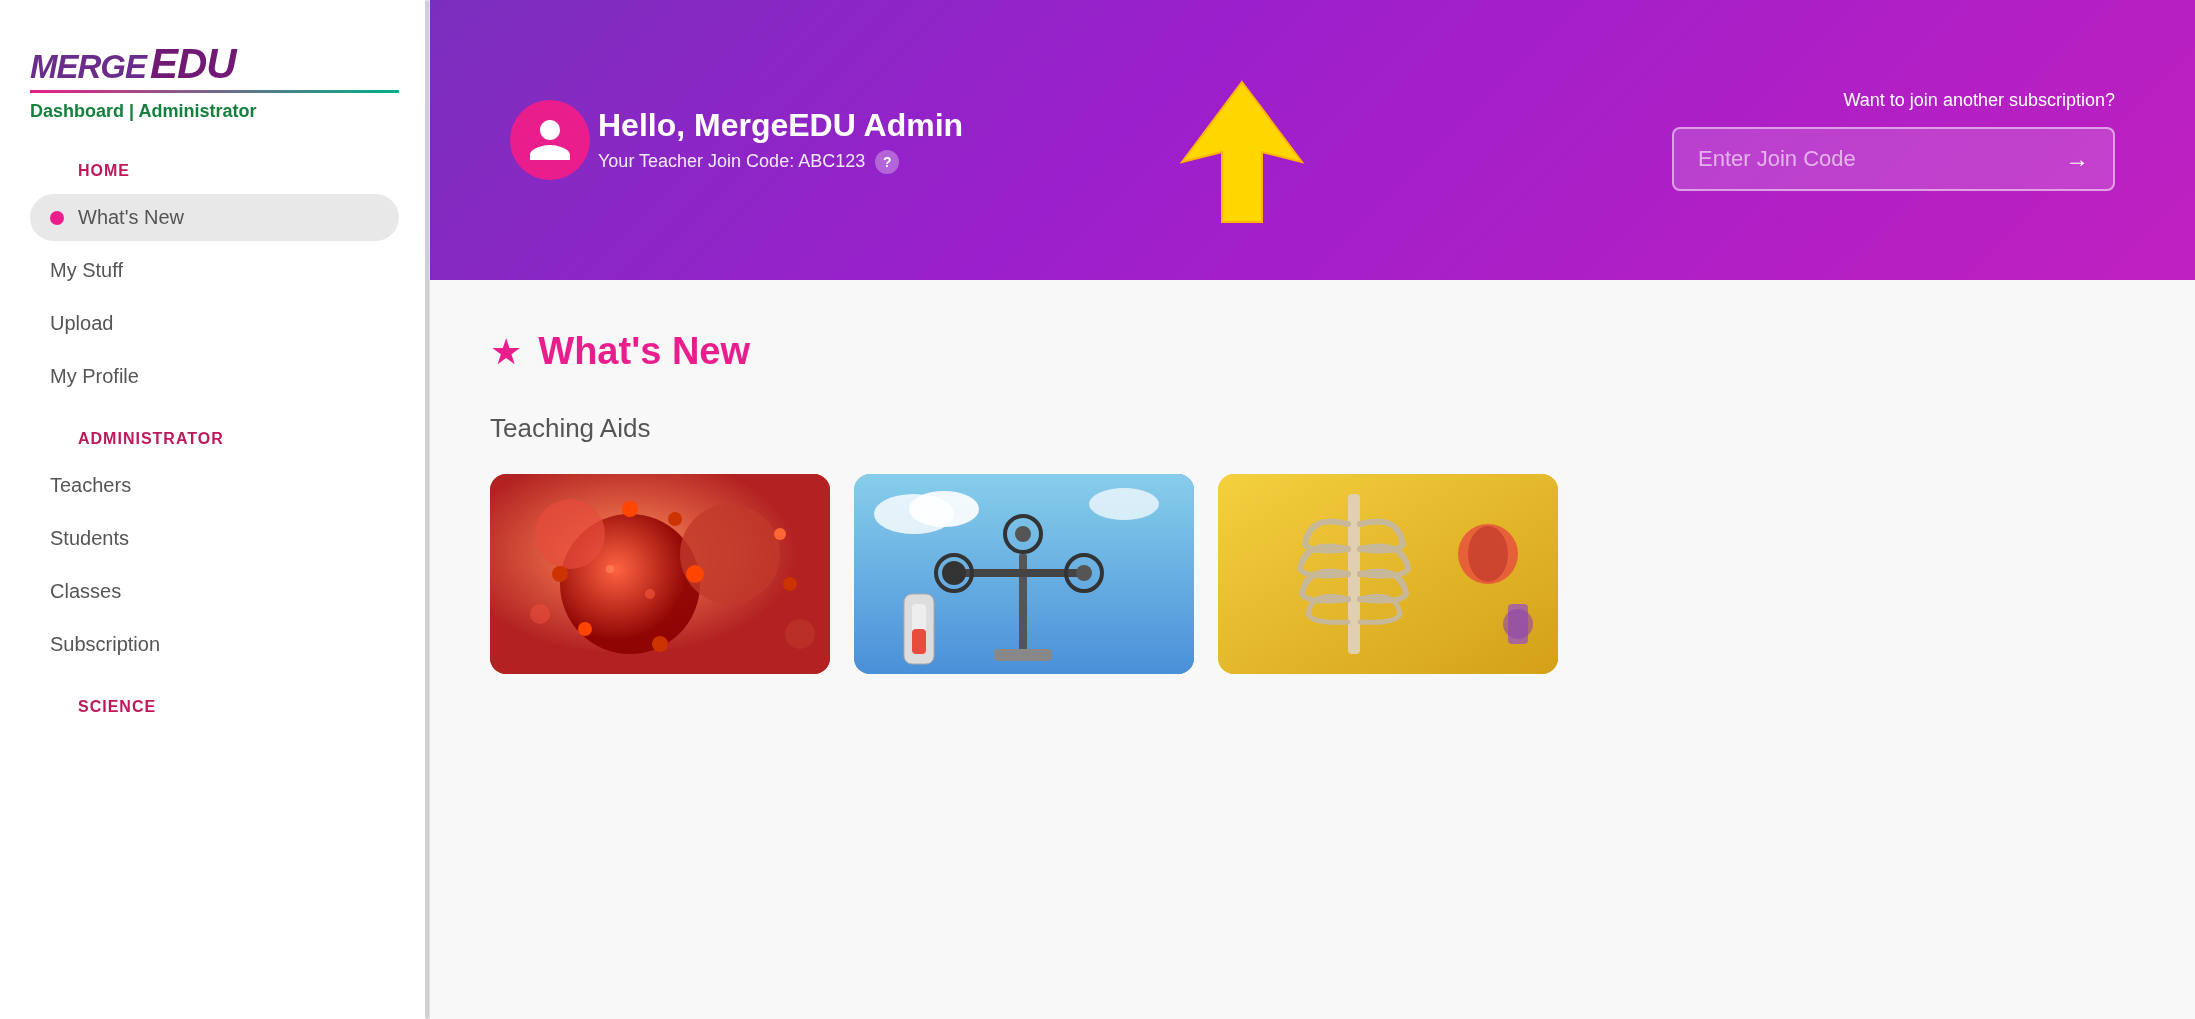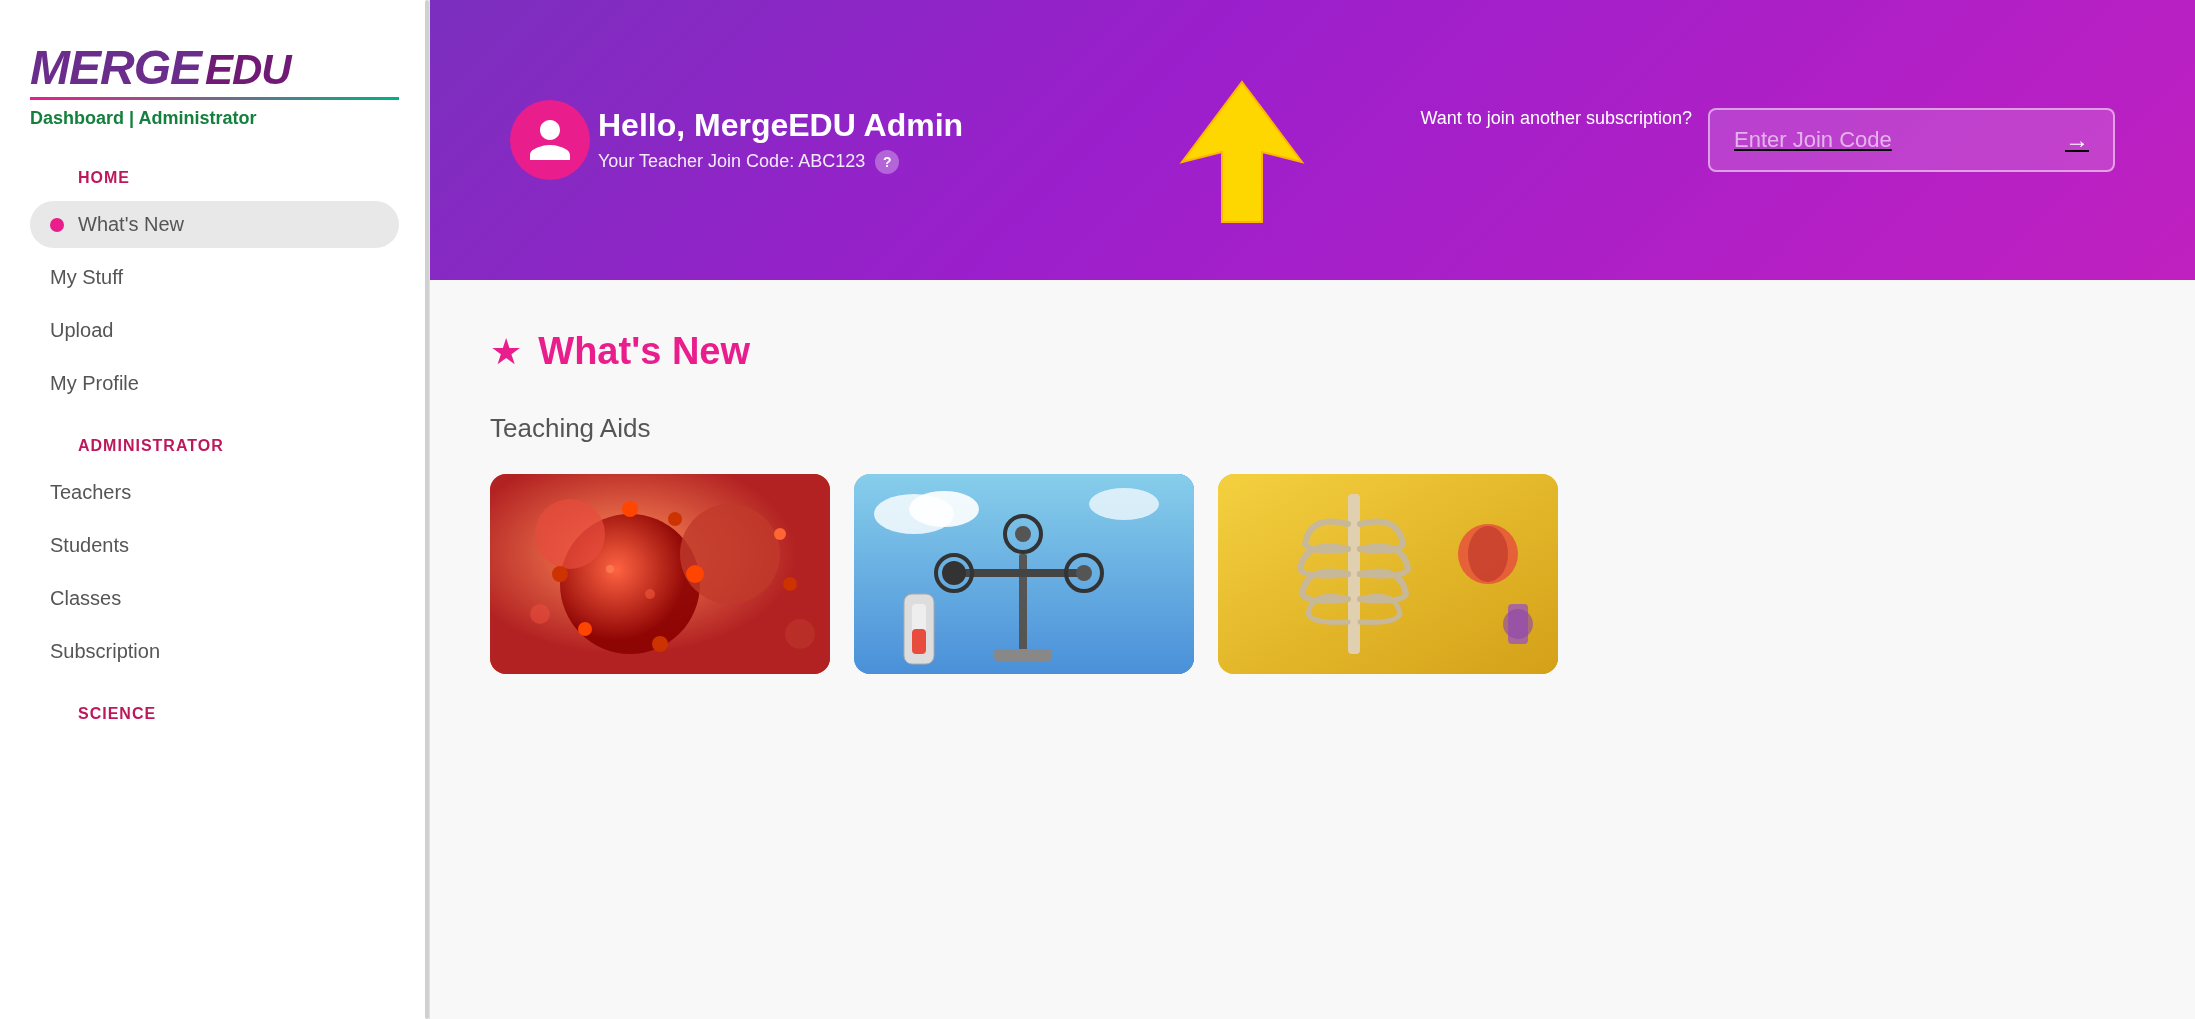--- a/index.html
+++ b/index.html
@@ -19,21 +19,21 @@
       margin-bottom: 40px;
     }
 
     .logo-text {
       display: flex;
       align-items: baseline;
       gap: 4px;
     }
 
     .logo-merge {
-      font-size: 48px;
+      font-size: 33px;
       font-weight: 900;
       color: #6B2D8B;
       letter-spacing: -1px;
       text-transform: uppercase;
       font-style: italic;
     }
 
     .logo-edu {
       font-size: 42px;
       font-weight: 900;
@@ -172,41 +172,40 @@
       font-weight: 700;
       display: inline-flex;
       align-items: center;
       justify-content: center;
       cursor: pointer;
     }
 
     
     .join-area {
       display: flex;
-      flex-direction: row;
-      align-items: flex-start;
+      flex-direction: column;
+      align-items: flex-end;
       gap: 16px;
     }
 
     .join-label {
       color: white;
       font-size: 18px;
       text-align: right;
     }
 
     .join-input-row {
       display: flex;
       align-items: center;
       background: rgba(255,255,255,0.15);
       border: 2px solid rgba(255,255,255,0.5);
       border-radius: 8px;
       padding: 16px 24px;
-      width: 407px;
+      width: 443px;
       cursor: pointer;
-      text-decoration: underline;
     }
 
     .join-input {
       flex: 1;
       background: transparent;
       border: none;
       outline: none;
       color: rgba(255,255,255,0.7);
       font-size: 22px;
     }

